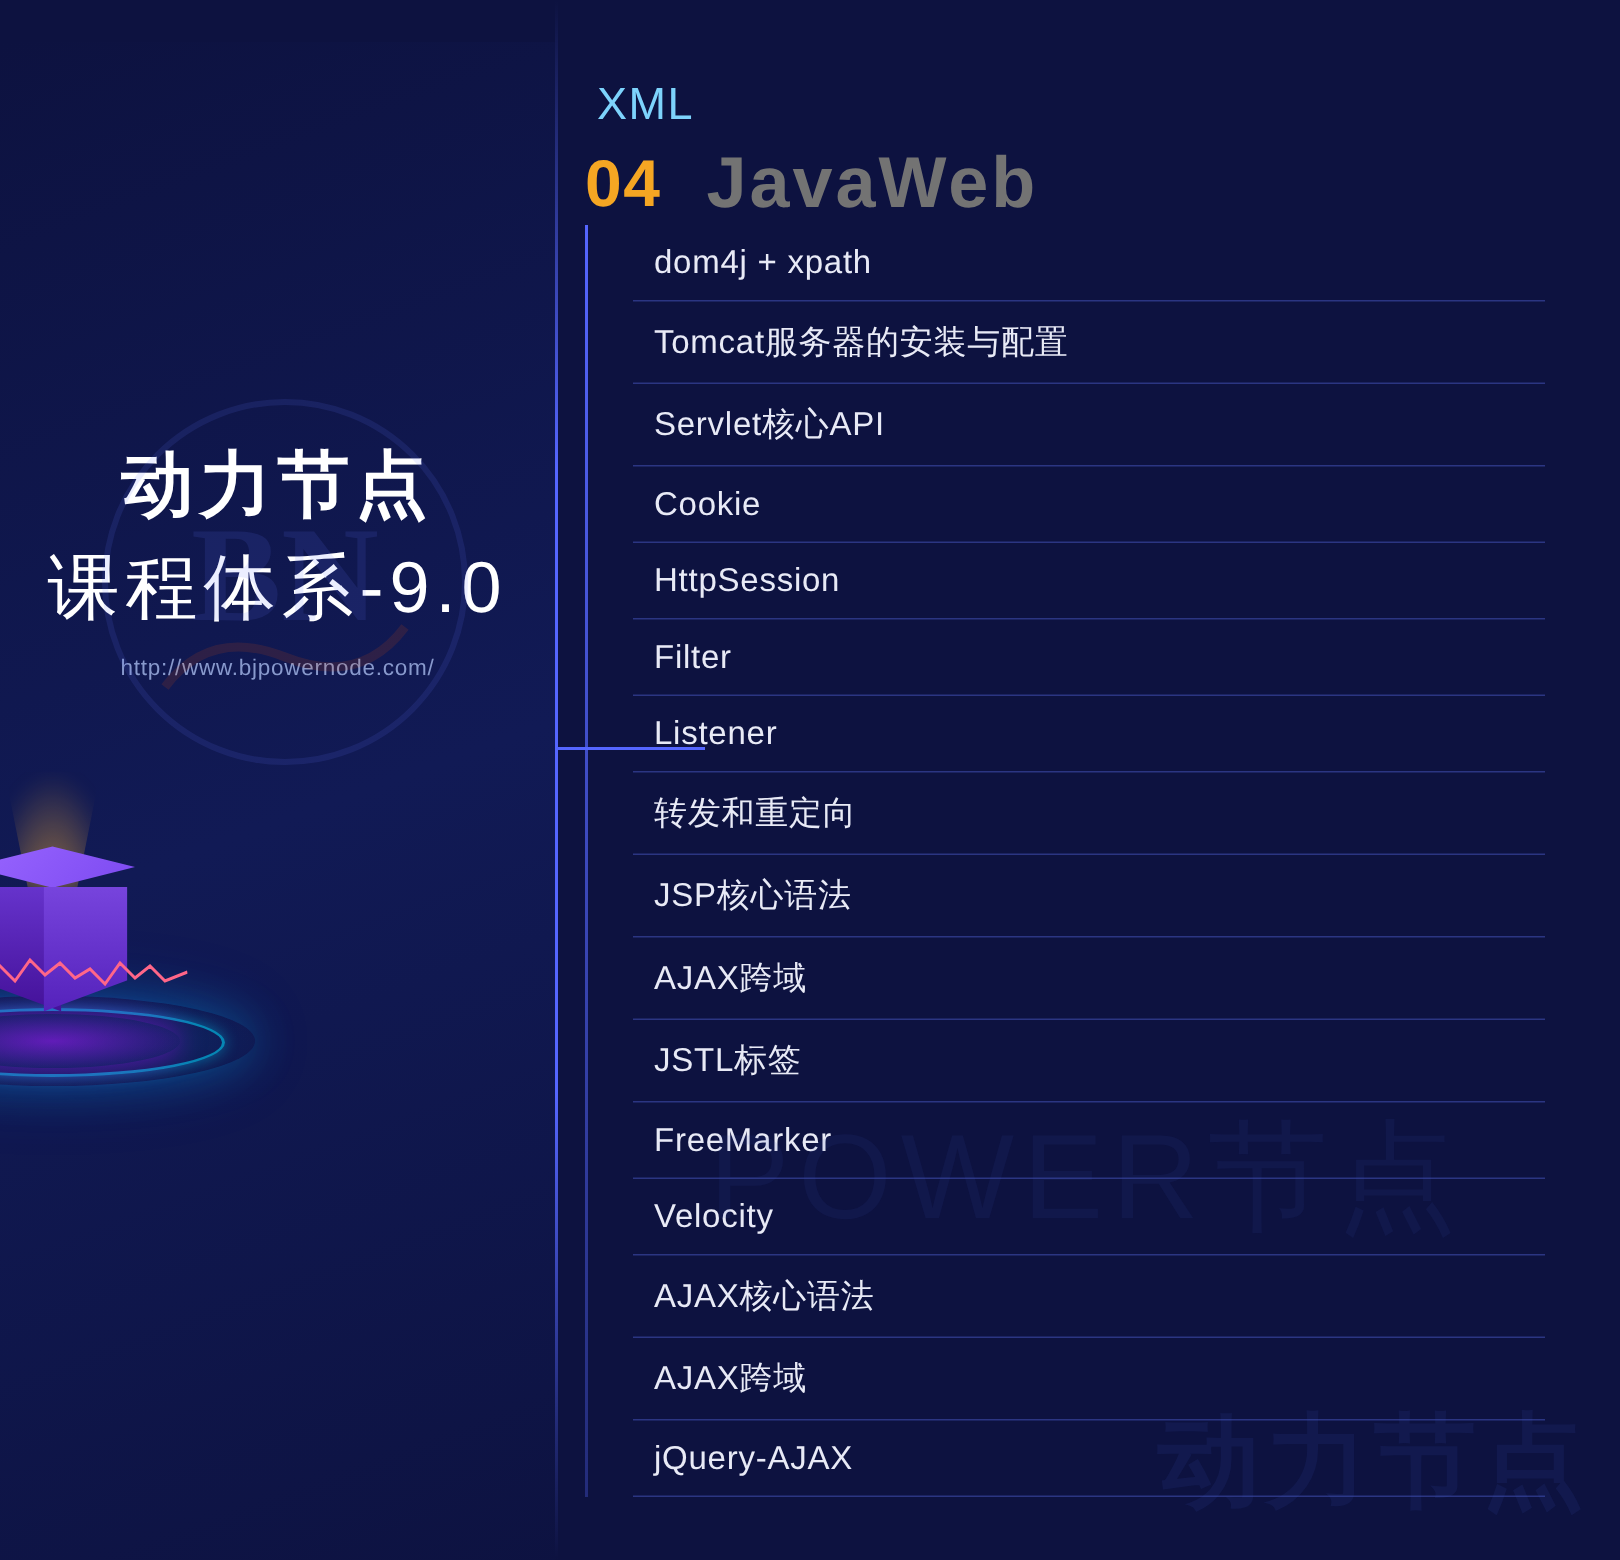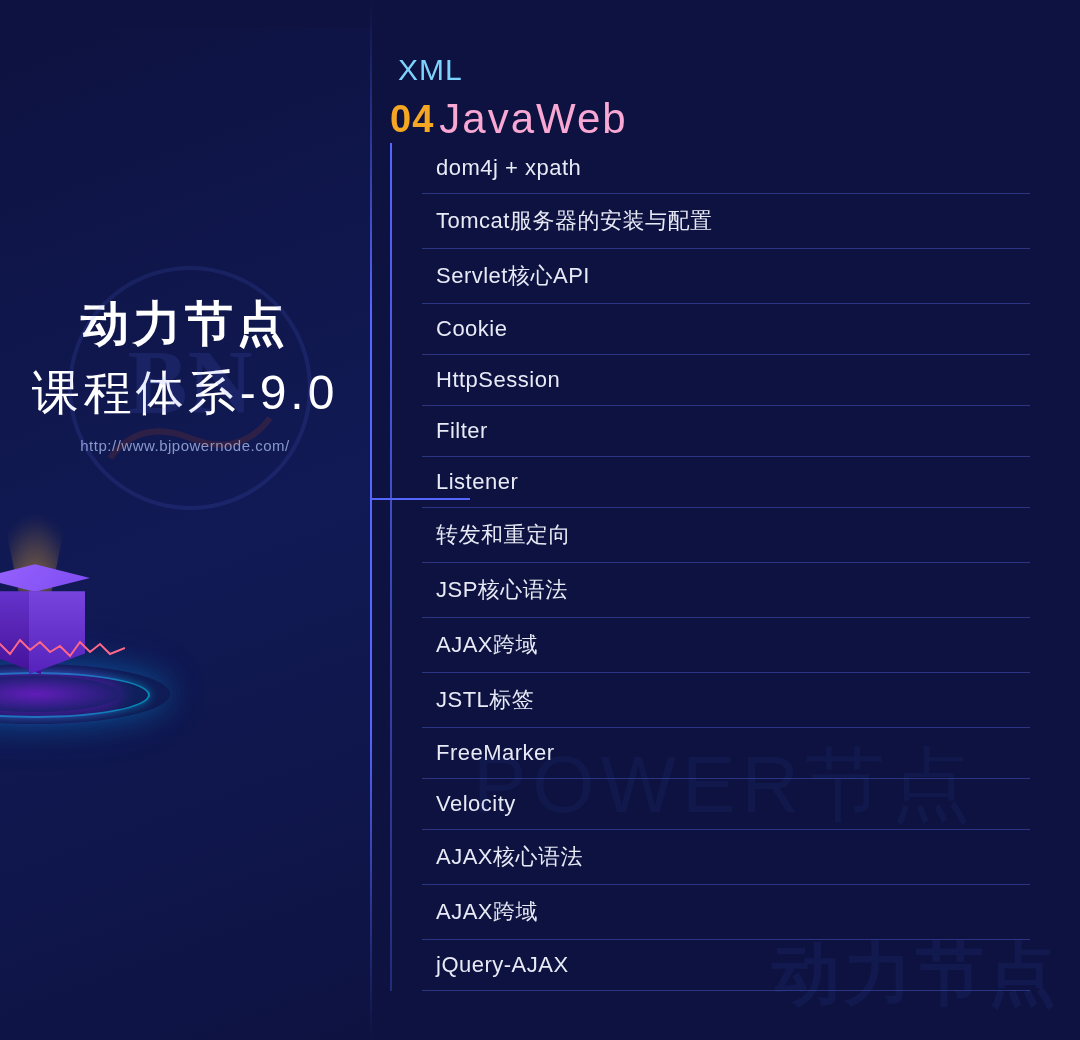--- a/index.html
+++ b/index.html
@@ -203,22 +203,22 @@
   width:100px;
   height:2px;
   background:#5566ff;
 "></div>
 
 <div class="right-content" style="position: absolute;">
 
   <div style="font-size: 30px; color: #7dd3fc; padding: 8px 0px 8px 8px; letter-spacing: 1px; margin-bottom: 0px;">XML</div>
 
   <div style="display: flex; align-items: center; margin-bottom: 0px; margin-top: 0px; position: relative;">
-    <span style="font-size:38px; font-weight:900; color:#f5a623; margin-right:5px; letter-spacing:1px;">04</span>
-    <span style="font-size:42px; font-weight:400; color:#f9a8d4; letter-spacing:2px;">JavaWeb</span>
+    <span style="font-size:44px; font-weight:900; color:#f5a623; margin-right:30px; letter-spacing:1px;">04</span>
+    <span style="font-size:48px; font-weight:700; color:#737373; letter-spacing:2px;">JavaWeb</span>
   </div>
 
   <div class="items-container">
   <div class="list-item">dom4j + xpath</div>
       <div class="list-item">Tomcat服务器的安装与配置</div>
       <div class="list-item">Servlet核心API</div>
       <div class="list-item">Cookie</div>
       <div class="list-item">HttpSession</div>
       <div class="list-item">Filter</div>
       <div class="list-item">Listener</div>

